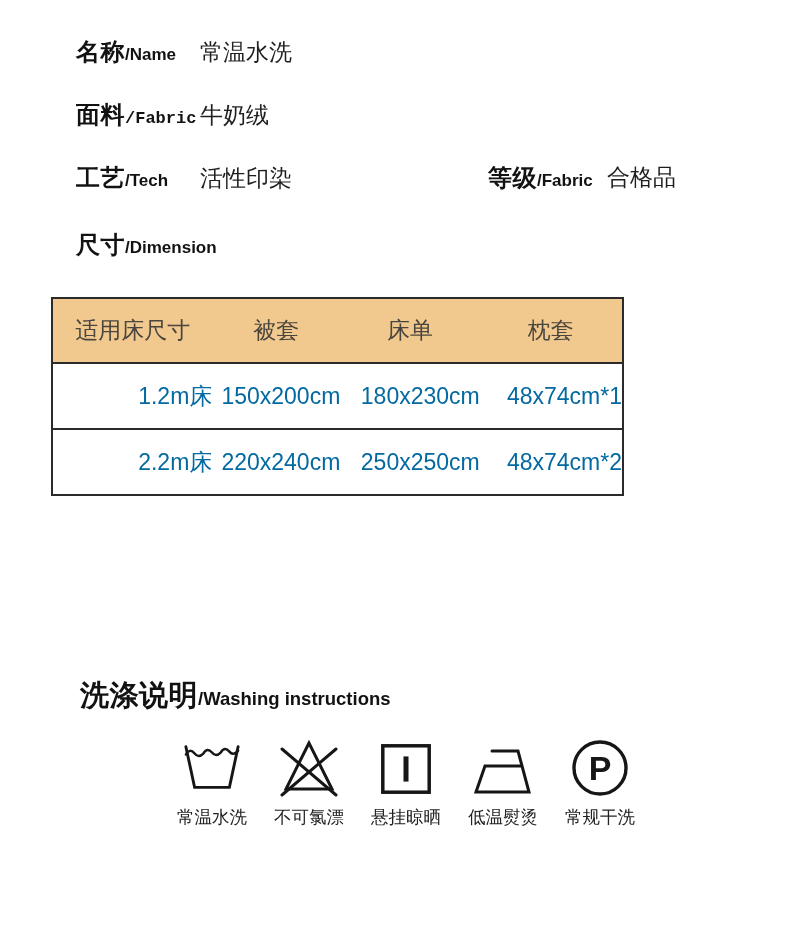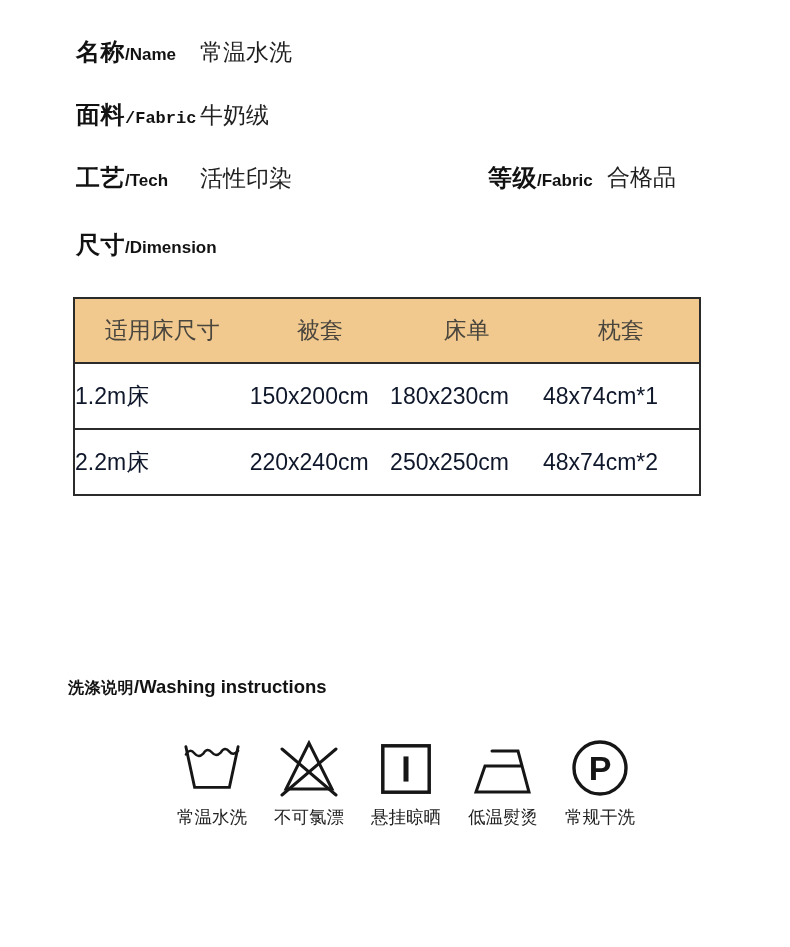--- a/index.html
+++ b/index.html
@@ -14,40 +14,40 @@
   .spec-row{position:absolute;left:76px;display:flex;align-items:baseline;white-space:nowrap;}
   .spec-label{display:inline-flex;align-items:baseline;min-width:122px;}
   .lbl-zh{font-size:24px;font-weight:700;color:#121212;letter-spacing:.5px;}
   .lbl-en{font-size:17px;font-weight:700;color:#121212;}
   .spec-value{font-size:23px;font-weight:400;color:#1f1f1f;margin-left:2px;}
   .grade-group{position:absolute;left:480px;top:0;display:flex;align-items:flex-start;white-space:nowrap;}
   .grade-group .spec-label{min-width:105px;}
   .grade-group .spec-value{margin-left:14px;}
   
   .size-table{
-    position:absolute;left:73px;top:297px;width:628px;
+    position:absolute;left:51px;top:297px;width:573px;
     border-collapse:collapse;table-layout:fixed;
   }
   .size-table,.size-table tr,.size-table th,.size-table td{border:0;}
   .size-table{border:2px solid #2b2b2b;}
   .size-table thead th{
     height:63px;background:#f1c98e;
     font-size:23px;font-weight:400;color:#4a463e;
     text-align:center;vertical-align:middle;padding:0;
   }
   .size-table tbody td{
     height:64px;background:#ffffff;
-    font-size:23px;font-weight:400;color:#0f172a;
-    text-align:left;vertical-align:middle;padding:0;
+    font-size:23px;font-weight:400;color:#0369a1;
+    text-align:right;vertical-align:middle;padding:0;
     border-top:2px solid #2b2b2b;
   }
   .col1{width:28%;}.col2{width:22.5%;}.col3{width:24.5%;}.col4{width:25%;}
   
   .wash-title{position:absolute;left:68px;top:676px;display:flex;align-items:baseline;white-space:nowrap;}
-  .wash-title .lbl-zh{font-size:16px;}
+  .wash-title .lbl-zh{font-size:29px;margin-left:12px;}
   .wash-title .lbl-en{font-size:18.5px;}
   .icons-row{
     position:absolute;left:0;top:736px;width:790px;
     display:flex;justify-content:center;align-items:flex-end;gap:15px;
     padding-left:22px;box-sizing:border-box;
   }
   .care-item{display:flex;flex-direction:column;align-items:center;width:82px;}
   .care-icon{height:62px;display:flex;align-items:flex-end;justify-content:center;}
   .care-icon svg{display:block;}
   .care-label{margin-top:7px;font-size:17.5px;color:#222222;white-space:nowrap;}

